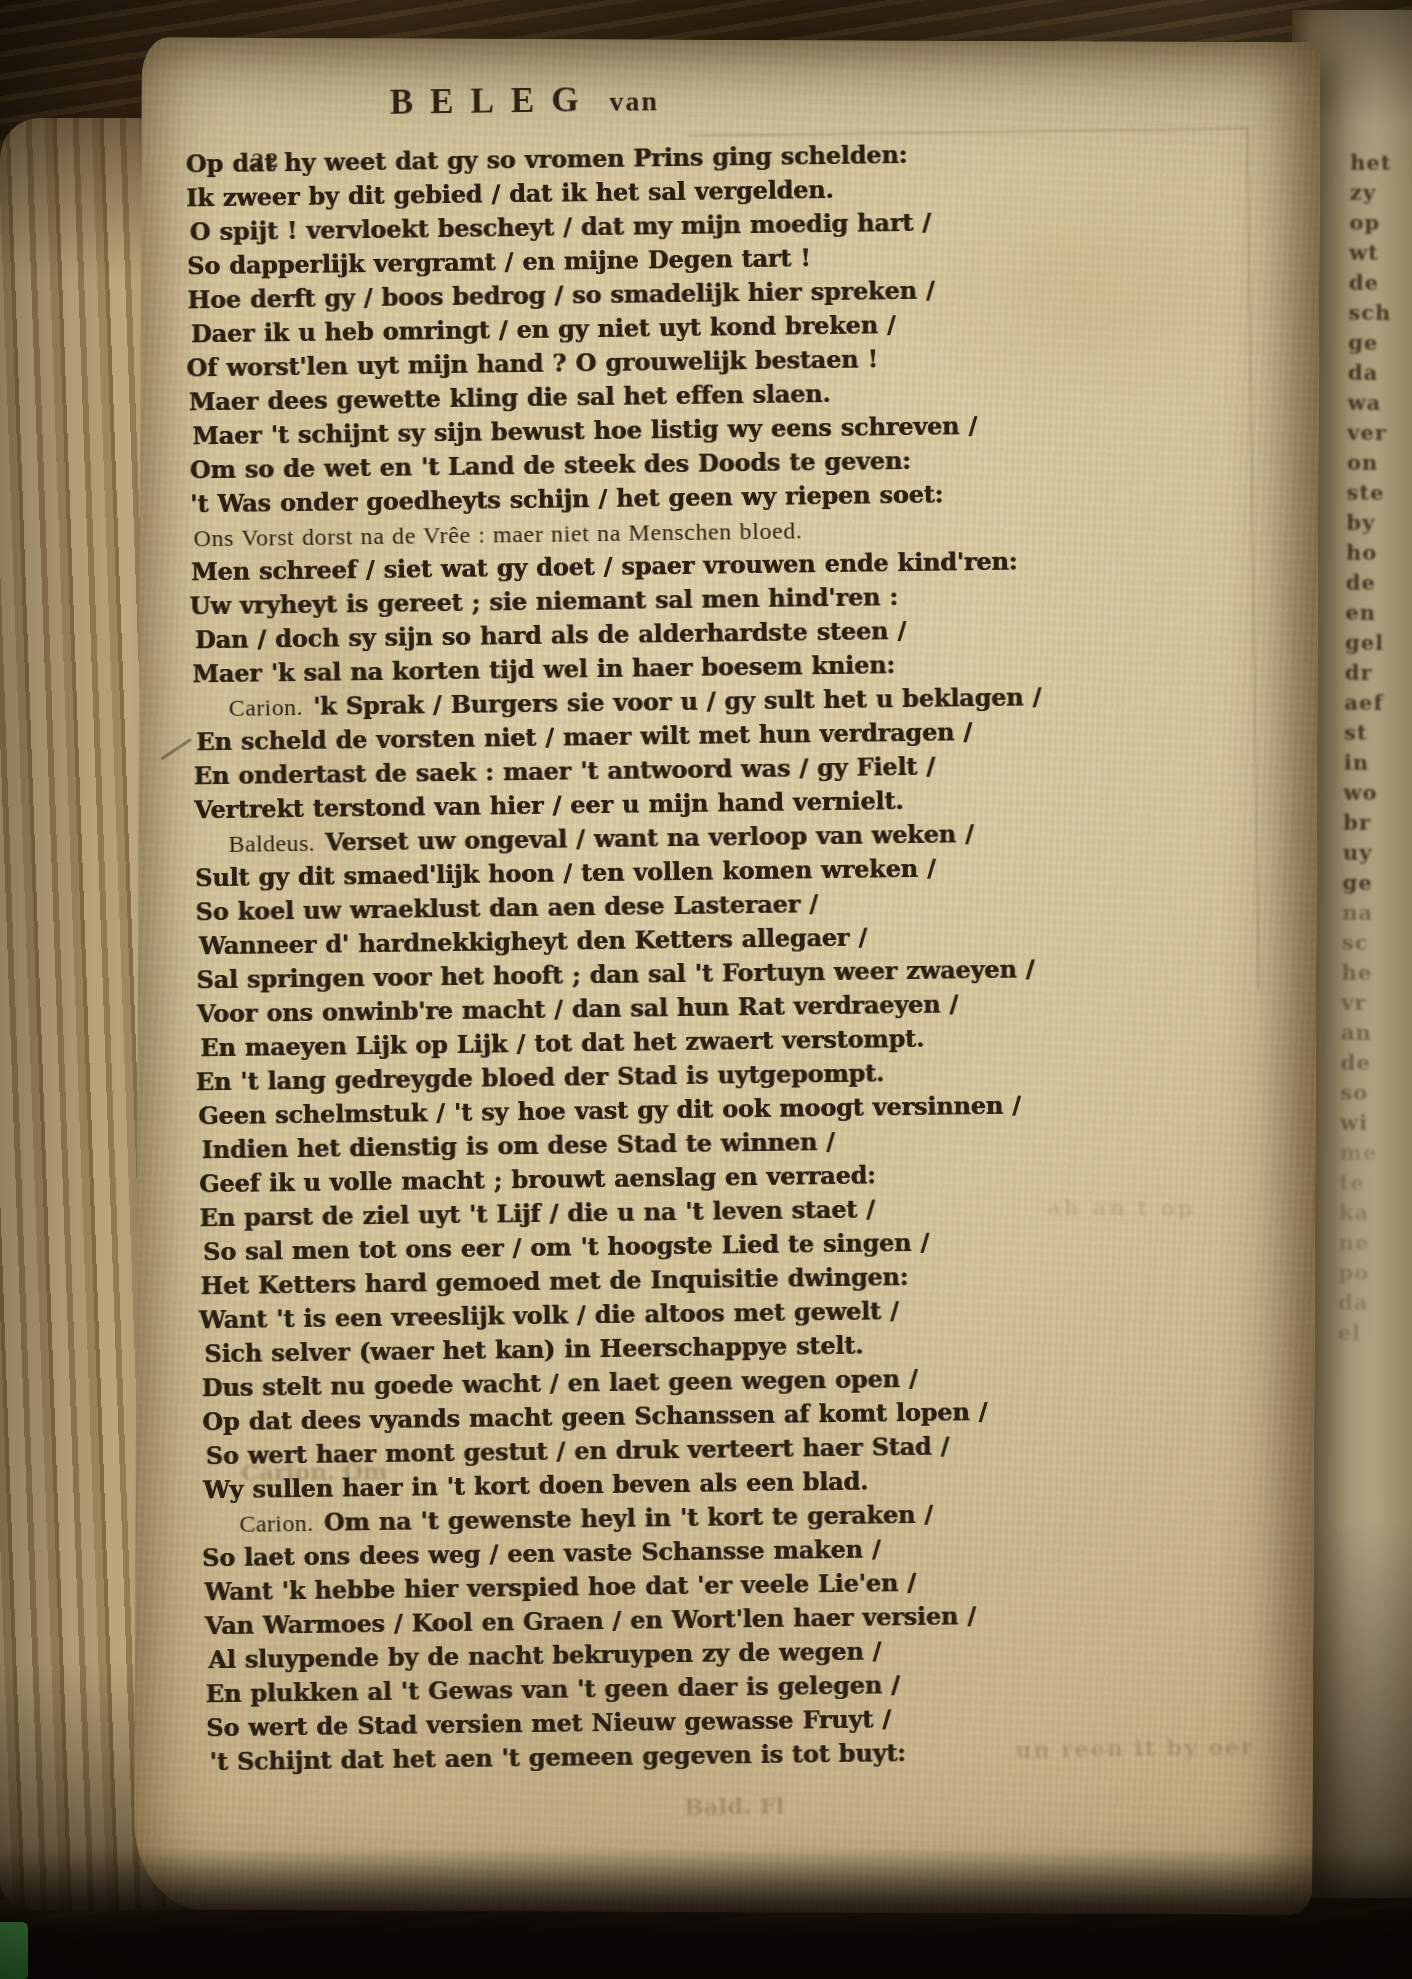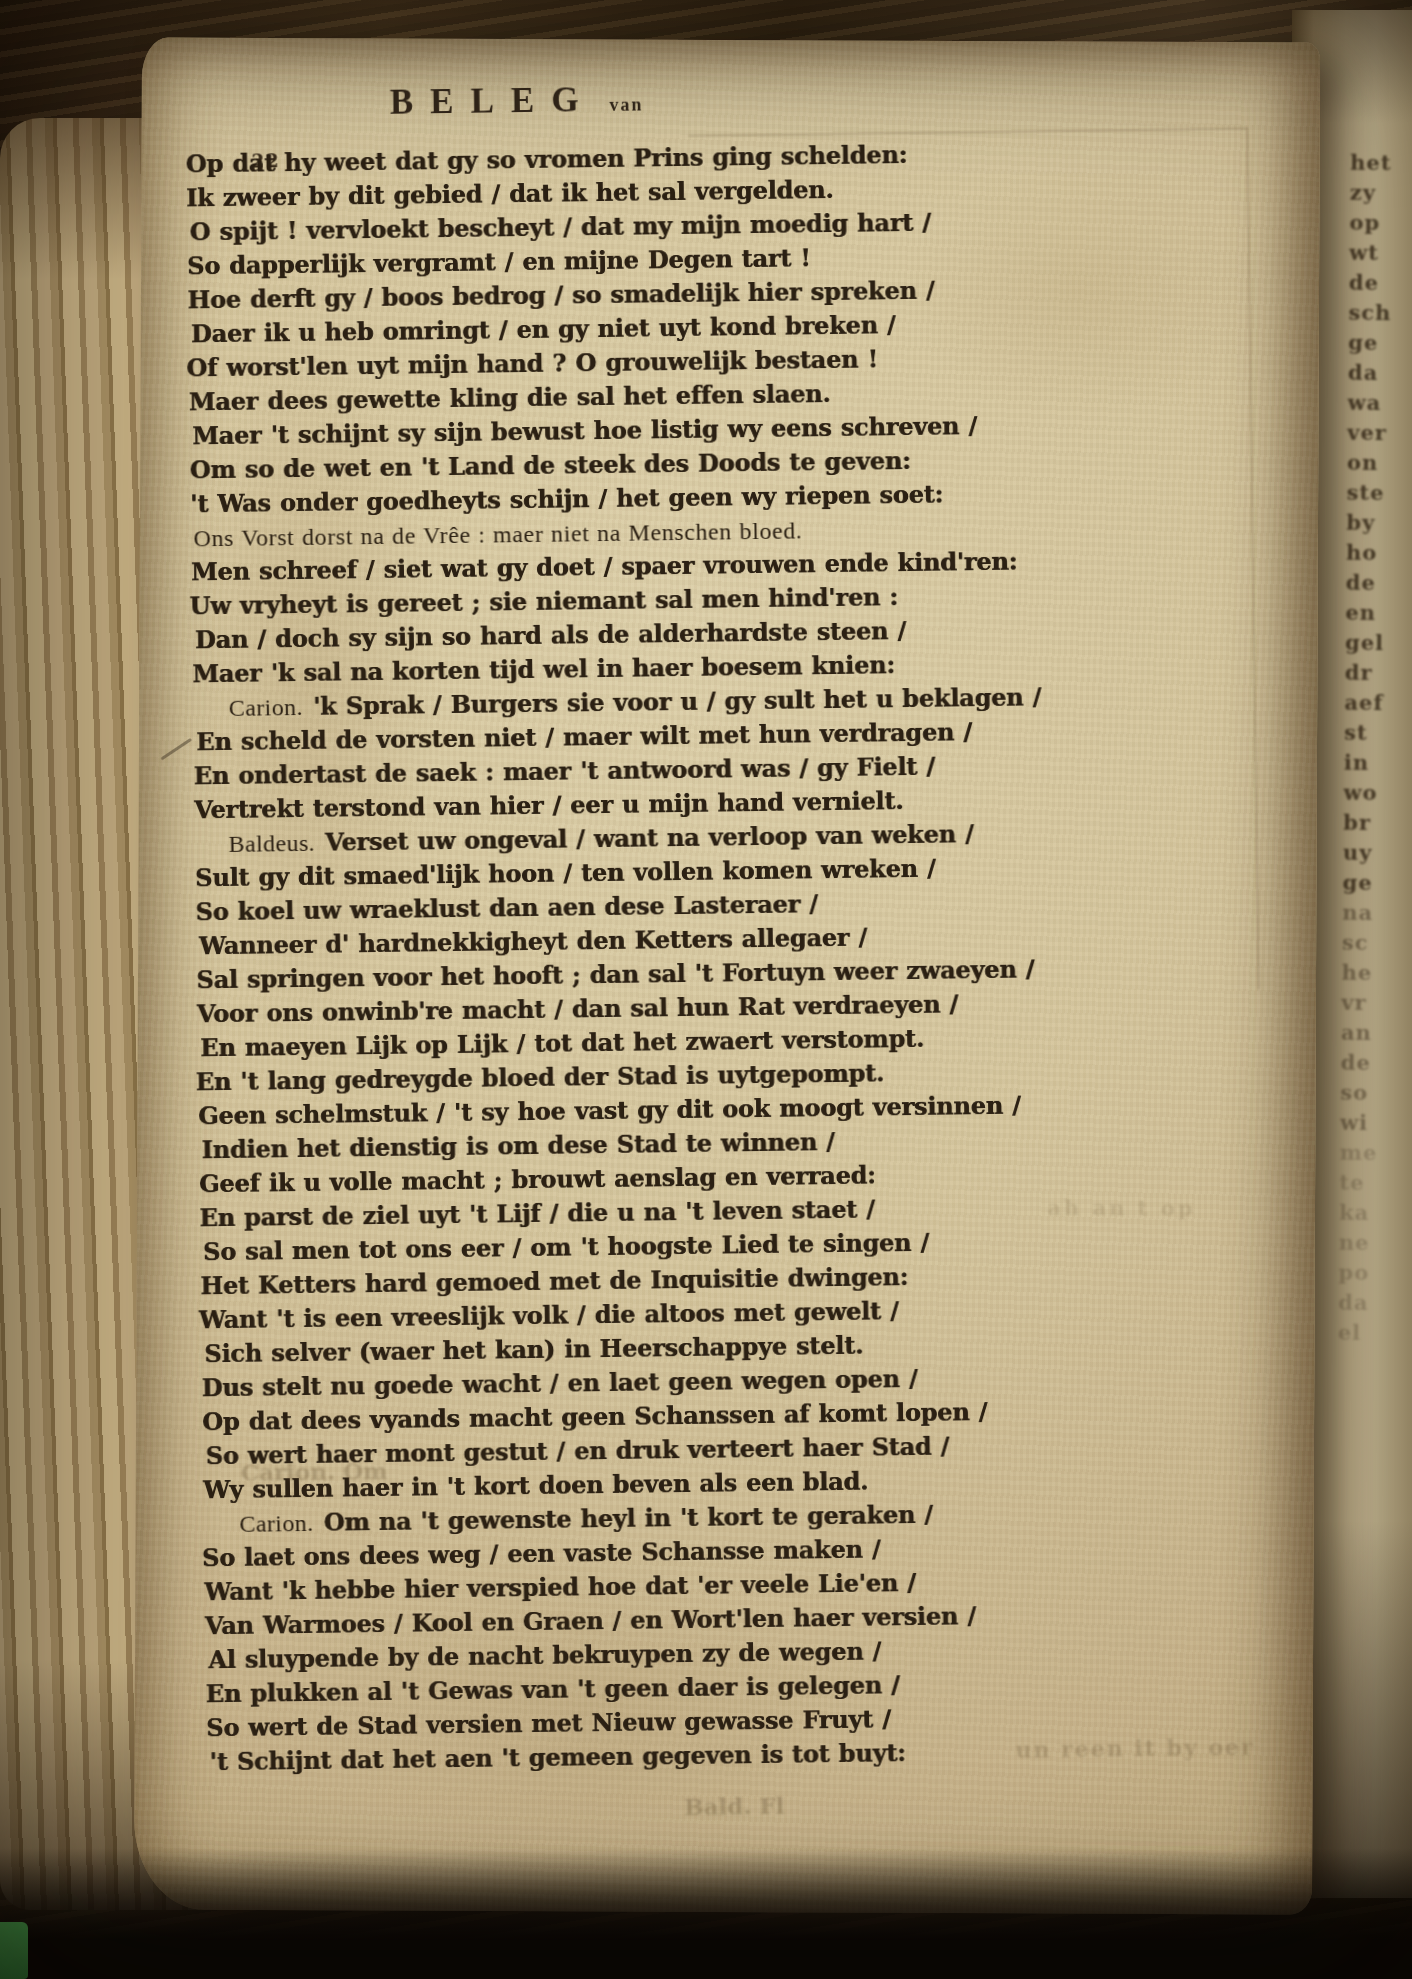--- a/index.html
+++ b/index.html
@@ -51,21 +51,21 @@
   .stain.s2{left:760px;top:120px;width:360px;height:260px;background:radial-gradient(ellipse,rgba(150,120,70,.14),rgba(150,120,70,0) 70%);}
   .stain.s3{left:200px;top:1500px;width:500px;height:340px;background:radial-gradient(ellipse,rgba(135,105,60,.12),rgba(135,105,60,0) 70%);}
 
   .content{position:absolute;inset:0;transform:rotate(-1deg);transform-origin:52% 46%;color:#2b2013;}
 
   .pageno{position:absolute;left:123px;top:104px;font-size:18px;font-weight:700;
     letter-spacing:2px;color:#3a2d1c;filter:blur(.3px);}
   .header{position:absolute;left:262px;top:38px;white-space:nowrap;
     font-family:"Liberation Serif",serif;color:#322619;filter:blur(.3px);}
   .header .t{font-size:35px;font-weight:700;letter-spacing:17px;}
-  .header .v{font-size:18px;font-weight:600;letter-spacing:2px;margin-left:14px;}
+  .header .v{font-size:28px;font-weight:600;letter-spacing:2px;margin-left:14px;}
 
   .poem{position:absolute;left:57px;top:100px;width:880px;
     font-size:24px;line-height:34px;filter:blur(.25px);}
   .line{white-space:nowrap;font-weight:700;letter-spacing:-0.2px;word-spacing:1px;
     text-shadow:.55px 0 0 currentColor;}
   .line:nth-child(3n){margin-left:3px}
   .line:nth-child(7n){margin-left:-2px}
   .line.roman{font-family:"Liberation Serif",serif;font-weight:500;text-shadow:none;
     letter-spacing:.6px;}
   .line.sp{text-indent:36px;}

